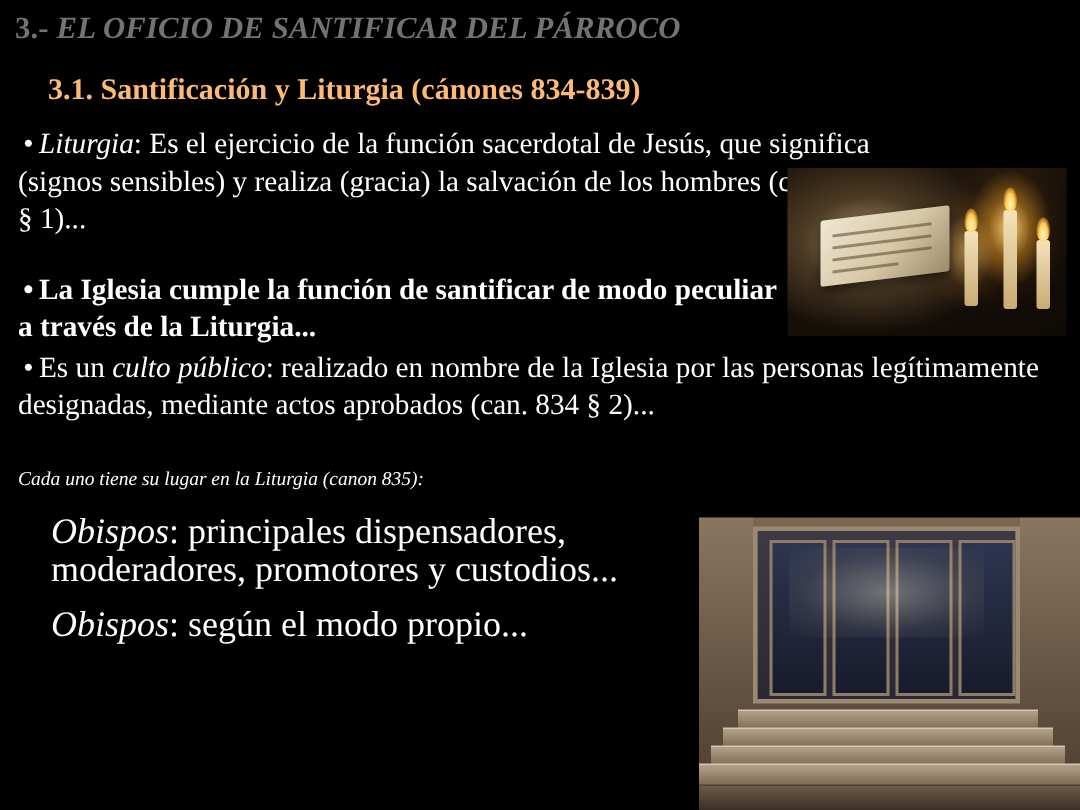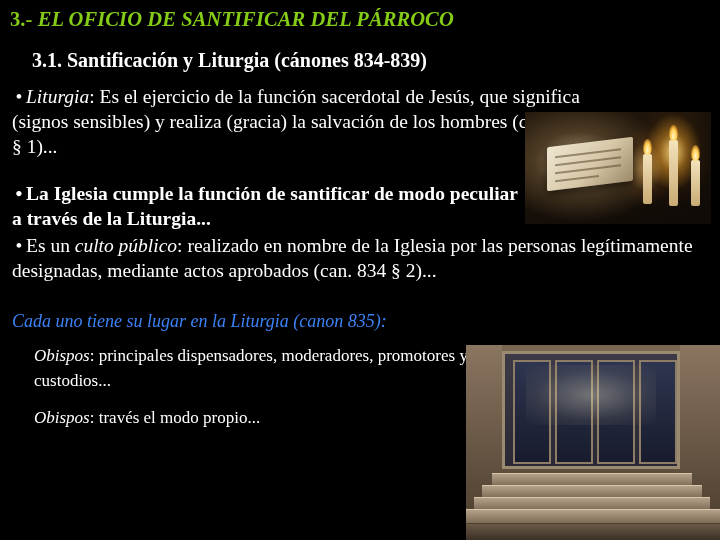--- a/index.html
+++ b/index.html
@@ -24,35 +24,35 @@
   }
 
   
   .heading {
     position: absolute;
     left: 10px;
     top: 8px;
     font-size: 20.5px;
     font-weight: bold;
     font-style: italic;
-    color: #84cc16;
+    color: #737373;
     letter-spacing: 0.1px;
     white-space: nowrap;
   }
   .heading .num {
     font-style: normal;
   }
 
   .subheading {
     position: absolute;
     left: 32px;
     top: 49px;
     font-size: 20px;
     font-weight: bold;
-    color: #ffffff;
+    color: #fdba74;
     white-space: nowrap;
   }
 
   .body-block {
     position: absolute;
     color: #ffffff;
     font-size: 19.5px;
     line-height: 25px;
   }
 
@@ -65,32 +65,32 @@
     width: 14px;
     text-align: center;
   }
 
   .ital { font-style: italic; text-align: right; }
 
   .yellow-note {
     position: absolute;
     left: 12px;
     top: 311px;
-    font-size: 18px;
+    font-size: 13px;
     font-style: italic;
-    color: #3b82f6;
+    color: #ffffff;
     white-space: nowrap;
   }
 
   .roles {
     position: absolute;
     left: 34px;
     top: 343px;
     width: 440px;
-    font-size: 17px;
+    font-size: 24px;
     line-height: 25px;
   }
   .role-item { margin-bottom: 12px; }
   .role-item.last { margin-bottom: 0; }
   .role-name {
     font-style: italic;
   }
 
   
   .photo {
@@ -215,21 +215,21 @@
     <span class="bullet-dot">•</span><span>Es un </span><span class="ital">culto público</span><span>: realizado en nombre de la Iglesia por las personas legítimamente designadas, mediante actos aprobados (can. 834 § 2)...</span>
   </div>
 
   <div class="yellow-note">Cada uno tiene su lugar en la Liturgia (canon 835):</div>
 
   <div class="roles">
     <div class="role-item">
       <span class="role-name">Obispos</span><span>: principales dispensadores, moderadores, promotores y custodios...</span>
     </div>
     <div class="role-item last">
-      <span class="role-name">Obispos</span><span>: través el modo propio...</span>
+      <span class="role-name">Obispos</span><span>: según el modo propio...</span>
     </div>
   </div>
 
   <div class="photo photo-candles">
     <div class="book-page">
       <div class="book-line" style="top:10px;"></div>
       <div class="book-line" style="top:18px;"></div>
       <div class="book-line" style="top:26px;"></div>
       <div class="book-line" style="top:34px;width:44px;"></div>
     </div>

